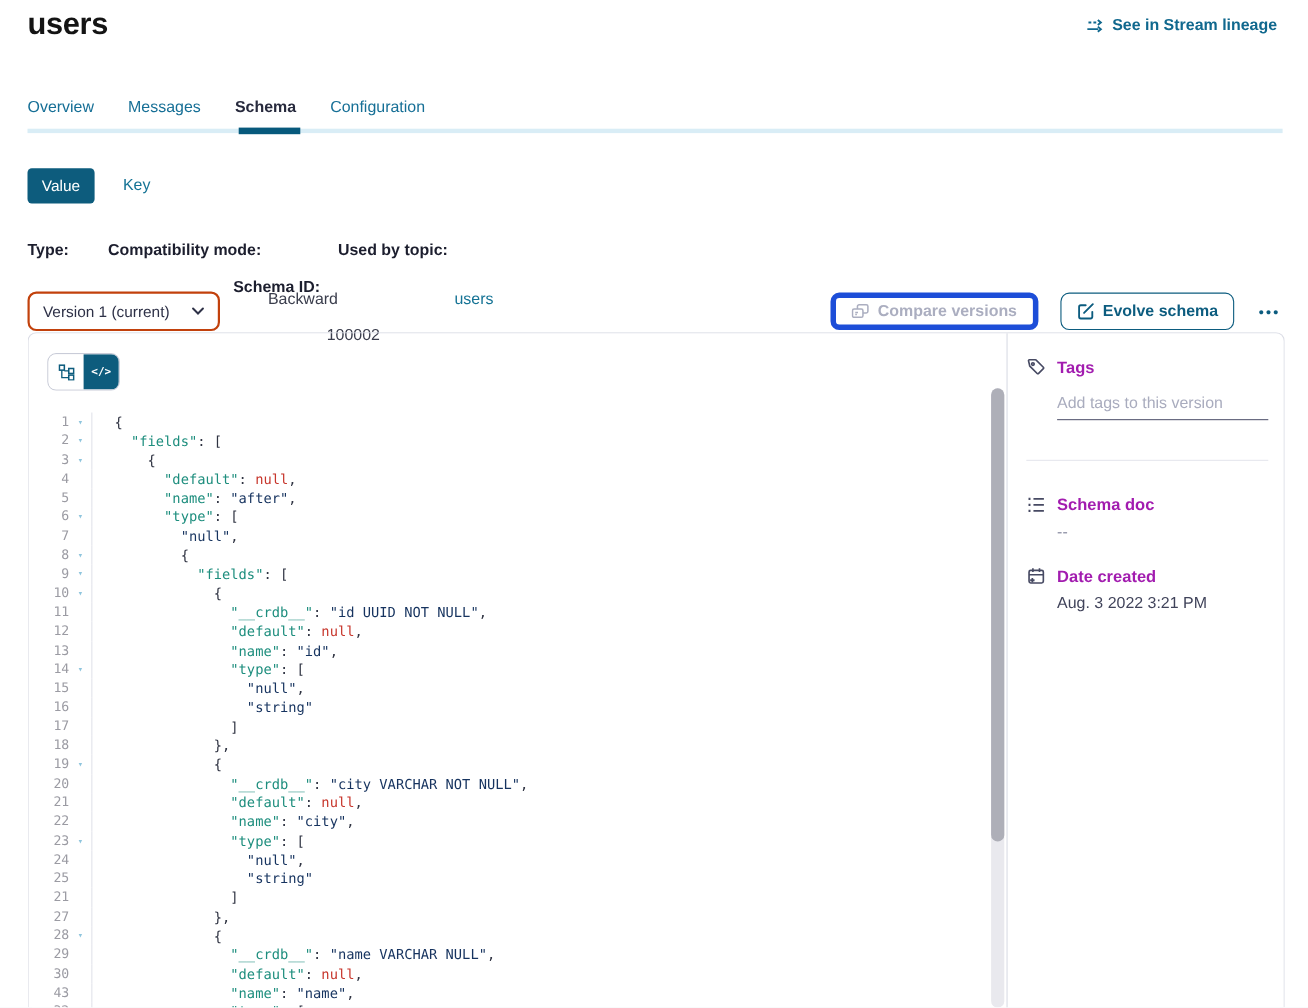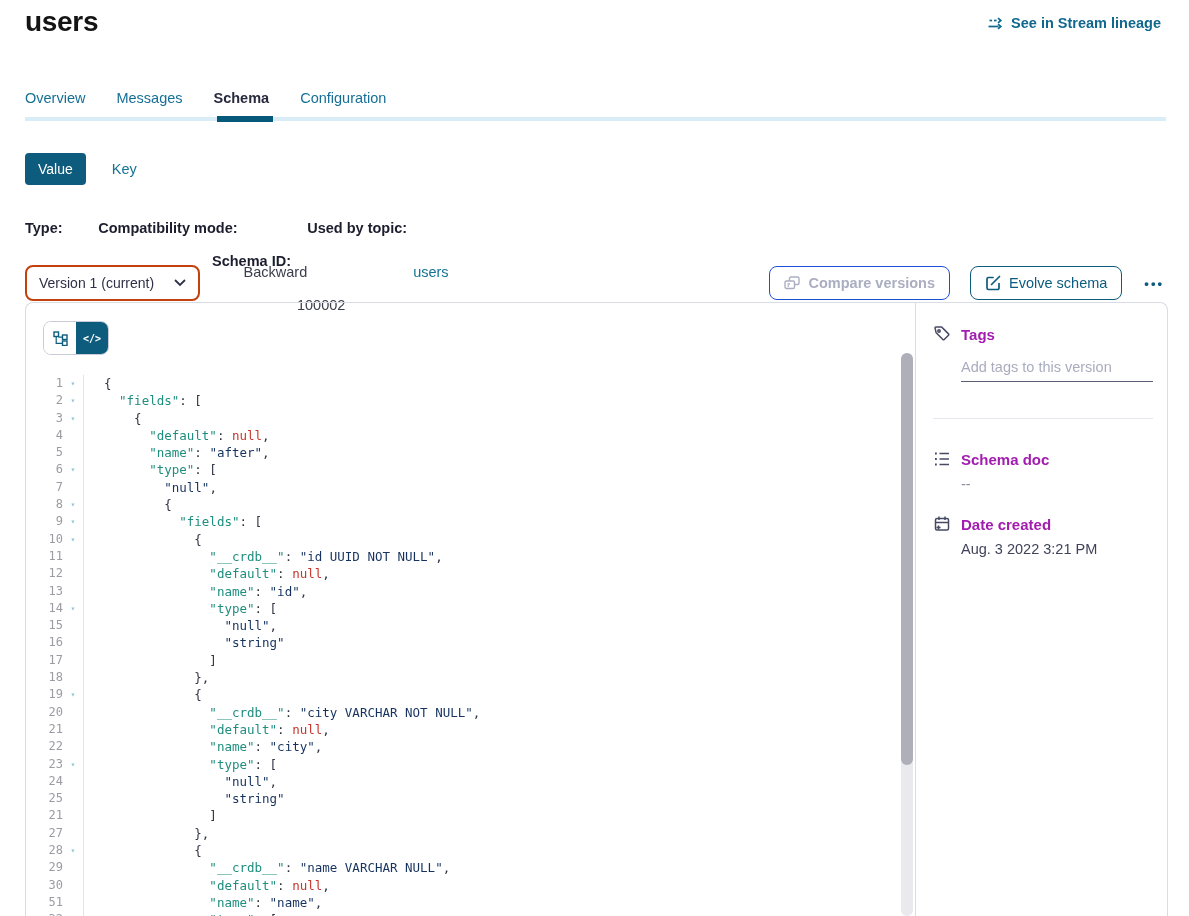--- a/index.html
+++ b/index.html
@@ -36,25 +36,25 @@
 
   
   .version-bar { position:absolute; left:25px; top:253px; width:1141px; display:flex; align-items:center; }
   .version-select { width:175px; height:36px; border:2px solid #c2410c; border-radius:8px;
     display:flex; align-items:center; padding:0 12px; font-size:14px; color:#2e3147;
     cursor:pointer; background:#fff; }
   .version-select .chev { margin-left:auto; display:flex; }
   .schema-id { margin-left:12px; font-size:14.5px; display:flex; gap:6px; }
   .right-actions { margin-left:auto; display:flex; align-items:center; gap:20px; }
   .btn-compare { height:34px; display:flex; align-items:center; gap:8px; padding:0 14px;
-    border:1px solid #1d4ed8; border-radius:8px; background:#fff; color:#abaec0;
+    border:5px solid #1d4ed8; border-radius:8px; background:#fff; color:#abaec0;
     font-size:14.5px; font-weight:600; font-family:inherit; cursor:default; }
   .btn-evolve { height:34px; display:flex; align-items:center; gap:8px; padding:0 14px;
     border:1px solid #0c5c7f; border-radius:8px; background:#fff; color:#0c5c7f;
-    font-size:14.5px; font-weight:400; font-family:inherit; cursor:pointer; }
+    font-size:14.5px; font-weight:700; font-family:inherit; cursor:pointer; }
   .btn-more { border:none; background:none; color:#0c5c7f; font-size:13px; font-weight:700;
     letter-spacing:2px; cursor:pointer; padding:4px 2px; }
 
   
   .card { position:absolute; left:25px; top:302px; width:1143px; height:614px;
     border:1px solid #dadce5; border-bottom:none; border-radius:8px 8px 0 0; display:flex; }
   .editor-pane { position:relative; width:894px; border-right:1px solid #dadce5; overflow:hidden; }
 
   .view-toggle { margin:18px 0 0 17px; display:inline-flex; border-radius:8px; overflow:hidden;
     border:1px solid #c9ccd8; }
@@ -224,21 +224,21 @@
           <div class="code-row"><span class="ln">21</span><span class="fold"></span><span class="codetext">              <span class="tk-k">"default"</span><span class="tk-p">: </span><span class="tk-n">null</span><span class="tk-p">,</span></span></div>
           <div class="code-row"><span class="ln">22</span><span class="fold"></span><span class="codetext">              <span class="tk-k">"name"</span><span class="tk-p">: </span><span class="tk-s">"city"</span><span class="tk-p">,</span></span></div>
           <div class="code-row"><span class="ln">23</span><span class="fold">▾</span><span class="codetext">              <span class="tk-k">"type"</span><span class="tk-p">: [</span></span></div>
           <div class="code-row"><span class="ln">24</span><span class="fold"></span><span class="codetext">                <span class="tk-s">"null"</span><span class="tk-p">,</span></span></div>
           <div class="code-row"><span class="ln">25</span><span class="fold"></span><span class="codetext">                <span class="tk-s">"string"</span></span></div>
           <div class="code-row"><span class="ln">21</span><span class="fold"></span><span class="codetext">              <span class="tk-p">]</span></span></div>
           <div class="code-row"><span class="ln">27</span><span class="fold"></span><span class="codetext">            <span class="tk-p">},</span></span></div>
           <div class="code-row"><span class="ln">28</span><span class="fold">▾</span><span class="codetext">            <span class="tk-p">{</span></span></div>
           <div class="code-row"><span class="ln">29</span><span class="fold"></span><span class="codetext">              <span class="tk-k">"__crdb__"</span><span class="tk-p">: </span><span class="tk-s">"name VARCHAR NULL"</span><span class="tk-p">,</span></span></div>
           <div class="code-row"><span class="ln">30</span><span class="fold"></span><span class="codetext">              <span class="tk-k">"default"</span><span class="tk-p">: </span><span class="tk-n">null</span><span class="tk-p">,</span></span></div>
-          <div class="code-row"><span class="ln">51</span><span class="fold"></span><span class="codetext">              <span class="tk-k">"name"</span><span class="tk-p">: </span><span class="tk-s">"name"</span><span class="tk-p">,</span></span></div>
+          <div class="code-row"><span class="ln">43</span><span class="fold"></span><span class="codetext">              <span class="tk-k">"name"</span><span class="tk-p">: </span><span class="tk-s">"name"</span><span class="tk-p">,</span></span></div>
           <div class="code-row"><span class="ln">32</span><span class="fold">▾</span><span class="codetext">              <span class="tk-k">"type"</span><span class="tk-p">: [</span></span></div>
         </div>
 
       <div class="scroll-track">
         <div class="scroll-thumb"></div>
       </div>
     </div>
 
     <aside class="sidebar">
       <section>

